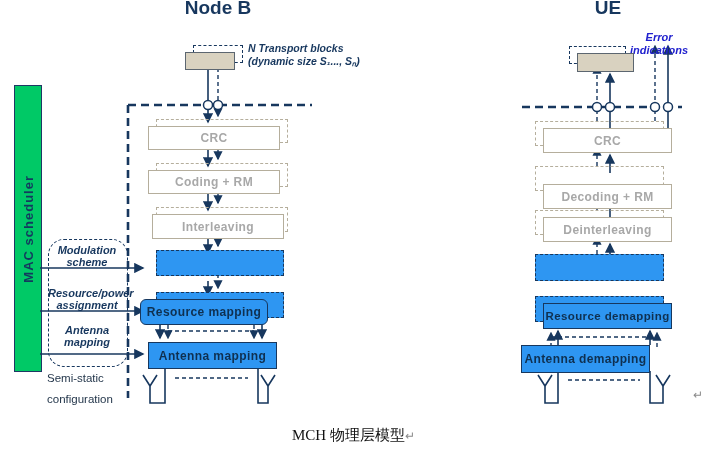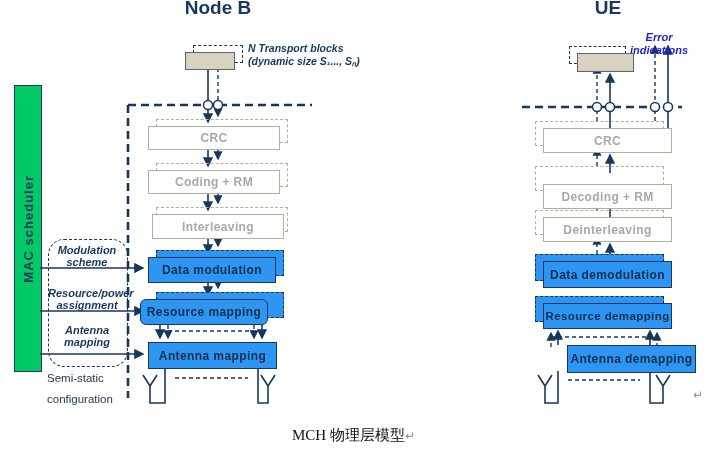--- a/index.html
+++ b/index.html
@@ -175,21 +175,20 @@
   <div class="abs wshadow" style="left:156px;top:119px;width:130px;height:22px;"></div>
   <div class="abs wbox" style="left:148px;top:126px;width:130px;height:22px;">CRC</div>
 
   <div class="abs wshadow" style="left:156px;top:163px;width:130px;height:22px;"></div>
   <div class="abs wbox" style="left:148px;top:170px;width:130px;height:22px;">Coding + RM</div>
 
   <div class="abs wshadow" style="left:156px;top:207px;width:130px;height:23px;"></div>
   <div class="abs wbox" style="left:152px;top:214px;width:130px;height:23px;">Interleaving</div>
 
   <div class="abs bshadow" style="left:156px;top:250px;width:126px;height:24px;"></div>
-  <div class="abs bbox" style="left:148px;top:257px;width:126px;height:24px;">Data modulation</div>
 
   <div class="abs bshadow" style="left:156px;top:292px;width:126px;height:24px;"></div>
   <div class="abs bbox" style="left:140px;top:299px;width:126px;height:24px;border-radius:6px;">Resource mapping</div>
 
   <div class="abs bbox" style="left:148px;top:342px;width:127px;height:25px;">Antenna mapping</div>
 
   <div class="abs config-rect"></div>
   <div class="abs config-label" style="left:50px;top:244px;width:74px;">Modulation scheme</div>
   <div class="abs config-label" style="left:48px;top:287px;width:78px;">Resource/power assignment</div>
   <div class="abs config-label" style="left:50px;top:324px;width:74px;">Antenna mapping</div>
@@ -206,26 +205,25 @@
   <div class="abs wshadow" style="left:535px;top:121px;width:127px;height:23px;"></div>
   <div class="abs wbox" style="left:543px;top:128px;width:127px;height:23px;">CRC</div>
 
   <div class="abs wshadow" style="left:535px;top:166px;width:127px;height:23px;"></div>
   <div class="abs wbox" style="left:543px;top:184px;width:127px;height:23px;">Decoding + RM</div>
 
   <div class="abs wshadow" style="left:535px;top:210px;width:127px;height:23px;"></div>
   <div class="abs wbox" style="left:543px;top:217px;width:127px;height:23px;">Deinterleaving</div>
 
   <div class="abs bshadow" style="left:535px;top:254px;width:127px;height:25px;"></div>
-  <div class="abs bbox" style="left:543px;top:261px;width:127px;height:25px;">Data demodulation</div>
 
   <div class="abs bshadow" style="left:535px;top:296px;width:127px;height:24px;"></div>
   <div class="abs bbox" style="left:543px;top:303px;width:127px;height:24px;font-size:11.5px;">Resource demapping</div>
 
-  <div class="abs bbox" style="left:567px;top:345px;width:127px;height:26px;">Antenna demapping</div>
+  <div class="abs bbox" style="left:521px;top:345px;width:127px;height:26px;">Antenna demapping</div>
 
   <div class="abs return-mark" style="left:693px;top:388px;">↵</div>
 
   <div class="abs caption">
     <span>MCH 物理层模型</span><span class="return-mark">↵</span>
   </div>
 
 </div>
 
 </body></html>

